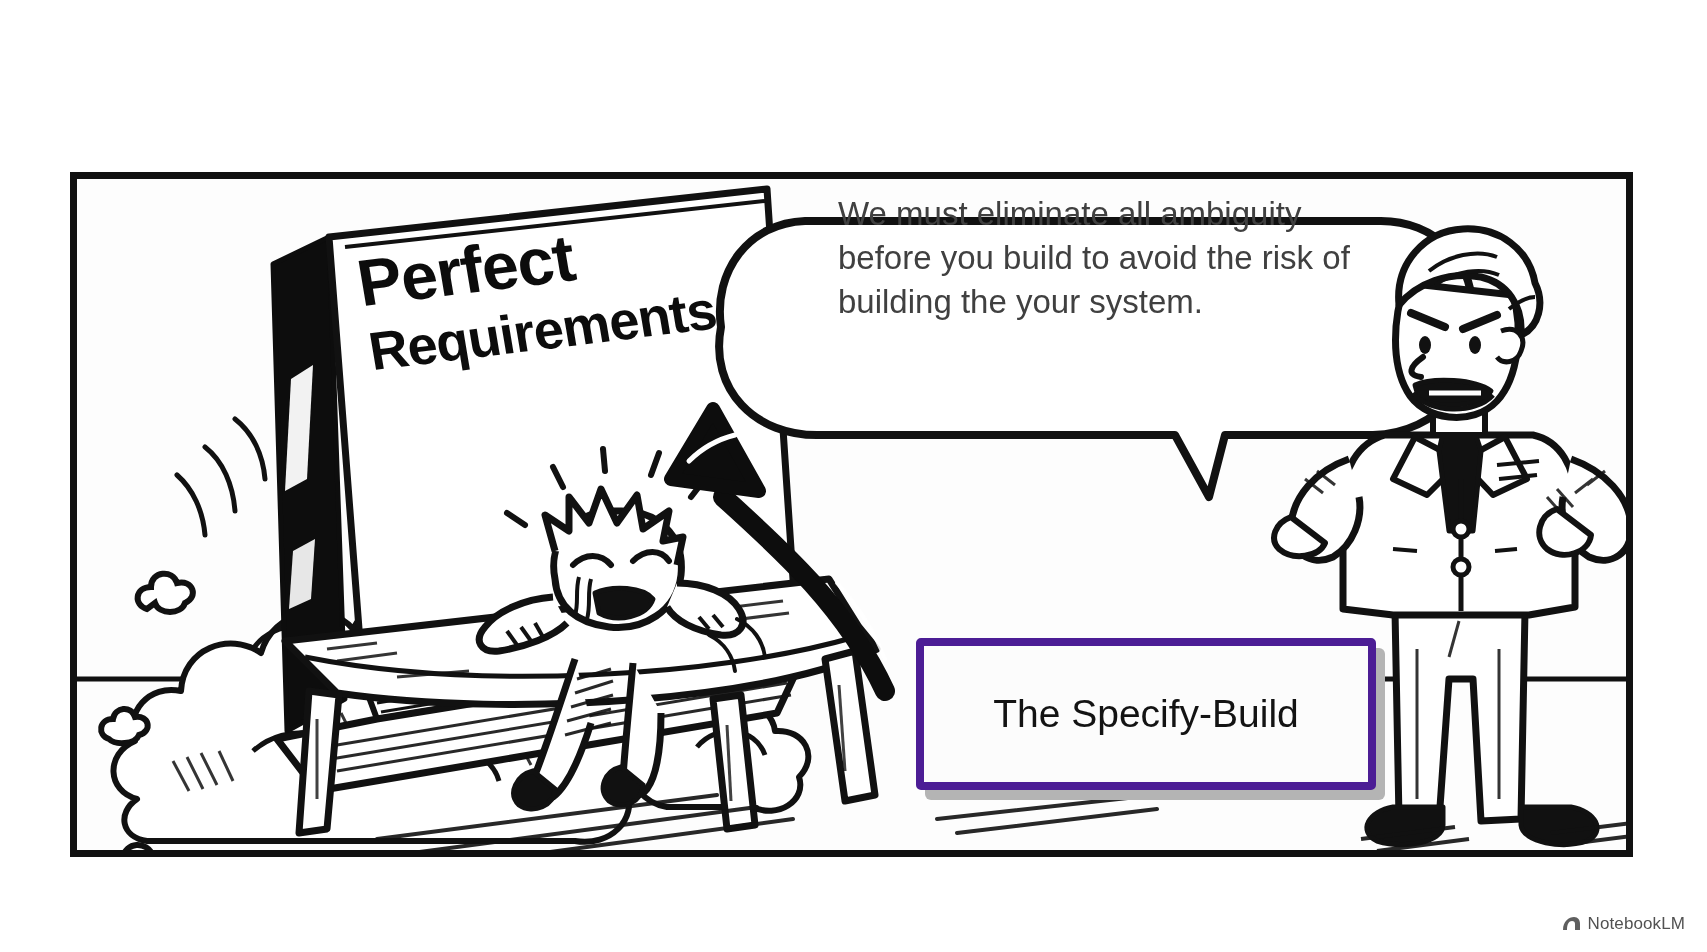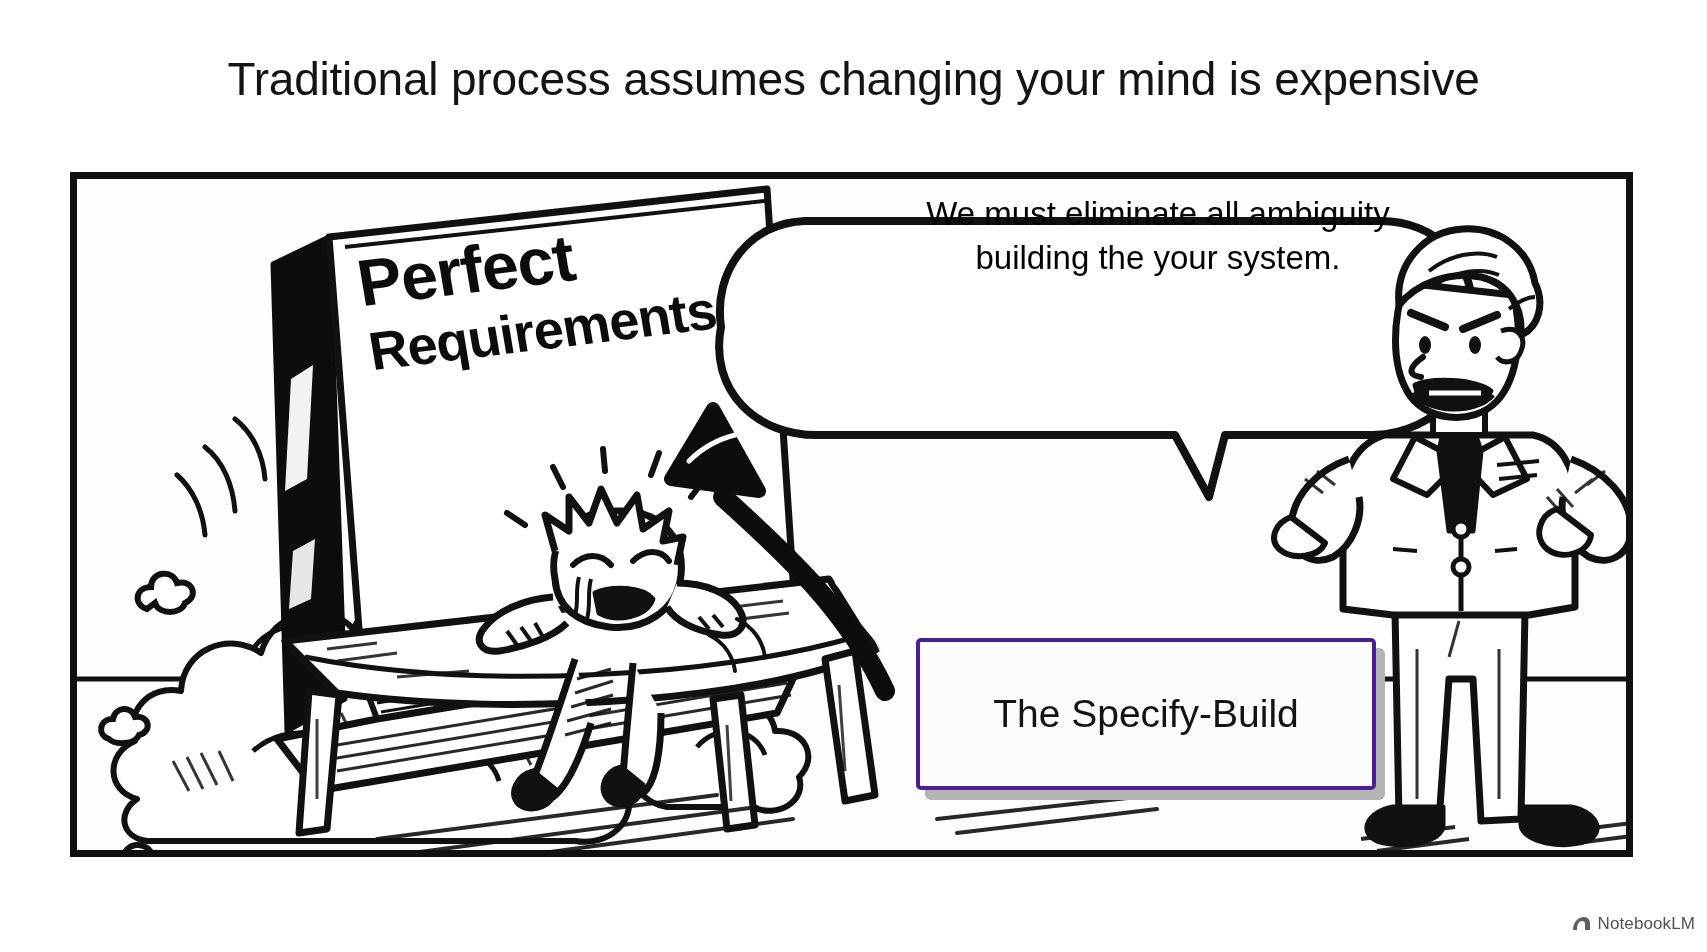--- a/index.html
+++ b/index.html
@@ -64,24 +64,23 @@
     height: 100%;
     display: block;
   }
 
   
   .bubble-text {
     position: absolute;
     left: 838px;
     top: 192px;
     width: 640px;
-    text-align: center;
     font-size: 33px;
     line-height: 44px;
-    color: #000000;
+    color: #404040;
     font-family: "Liberation Sans", sans-serif;
     z-index: 6;
     pointer-events: none;
   }
 
   
   .book-text {
     position: absolute;
     left: 352px;
     top: 248px;
@@ -119,59 +118,58 @@
     border-radius: 6px;
     z-index: 7;
   }
   .callout-box {
     position: absolute;
     left: 916px;
     top: 638px;
     width: 460px;
     height: 152px;
     background: #fcfcfc;
-    border: 4px solid #4c1d95;
+    border: 8px solid #4c1d95;
     border-radius: 5px;
     box-sizing: border-box;
     z-index: 8;
     display: flex;
     align-items: center;
     justify-content: center;
   }
   .callout-text {
     text-align: center;
     font-size: 39px;
     line-height: 52px;
     color: #131313;
     font-family: "Liberation Sans", sans-serif;
   }
 
   
   .watermark {
     position: absolute;
-    right: 12px;
+    right: 22px;
     bottom: 18px;
     display: flex;
     align-items: center;
     gap: 7px;
     opacity: 0.82;
   }
   .watermark .wm-label {
     font-size: 17px;
     color: #2b2b2b;
     letter-spacing: 0.1px;
     font-family: "Liberation Sans", sans-serif;
   }
 </style>
 </head>
 <body>
 
 <div id="stage">
 
-  <div class="headline">Traditional process assumes changing your mind is expensive</div>
 
   <div class="panel-frame">
     <div class="panel-inner">
 
       <svg class="panel-svg" viewBox="0 0 1549 671" preserveAspectRatio="none">
         <defs>
           <g id="puff">
             <circle cx="0" cy="0" r="1"></circle>
           </g>
         </defs>
@@ -493,20 +491,21 @@
     </div>
   </div>
 
   <div class="book-text">
     <div class="line1">Perfect</div>
     <div class="line2">Requirements</div>
   </div>
 
   <div class="bubble-text">
     <div>We must eliminate all ambiguity</div>
+    <div>before you build to avoid the risk of</div>
     <div>building the your system.</div>
   </div>
 
   <div class="callout-shadow"></div>
   <div class="callout-box">
     <div class="callout-text">
       <div>The Specify-Build</div>
     </div>
   </div>
 

